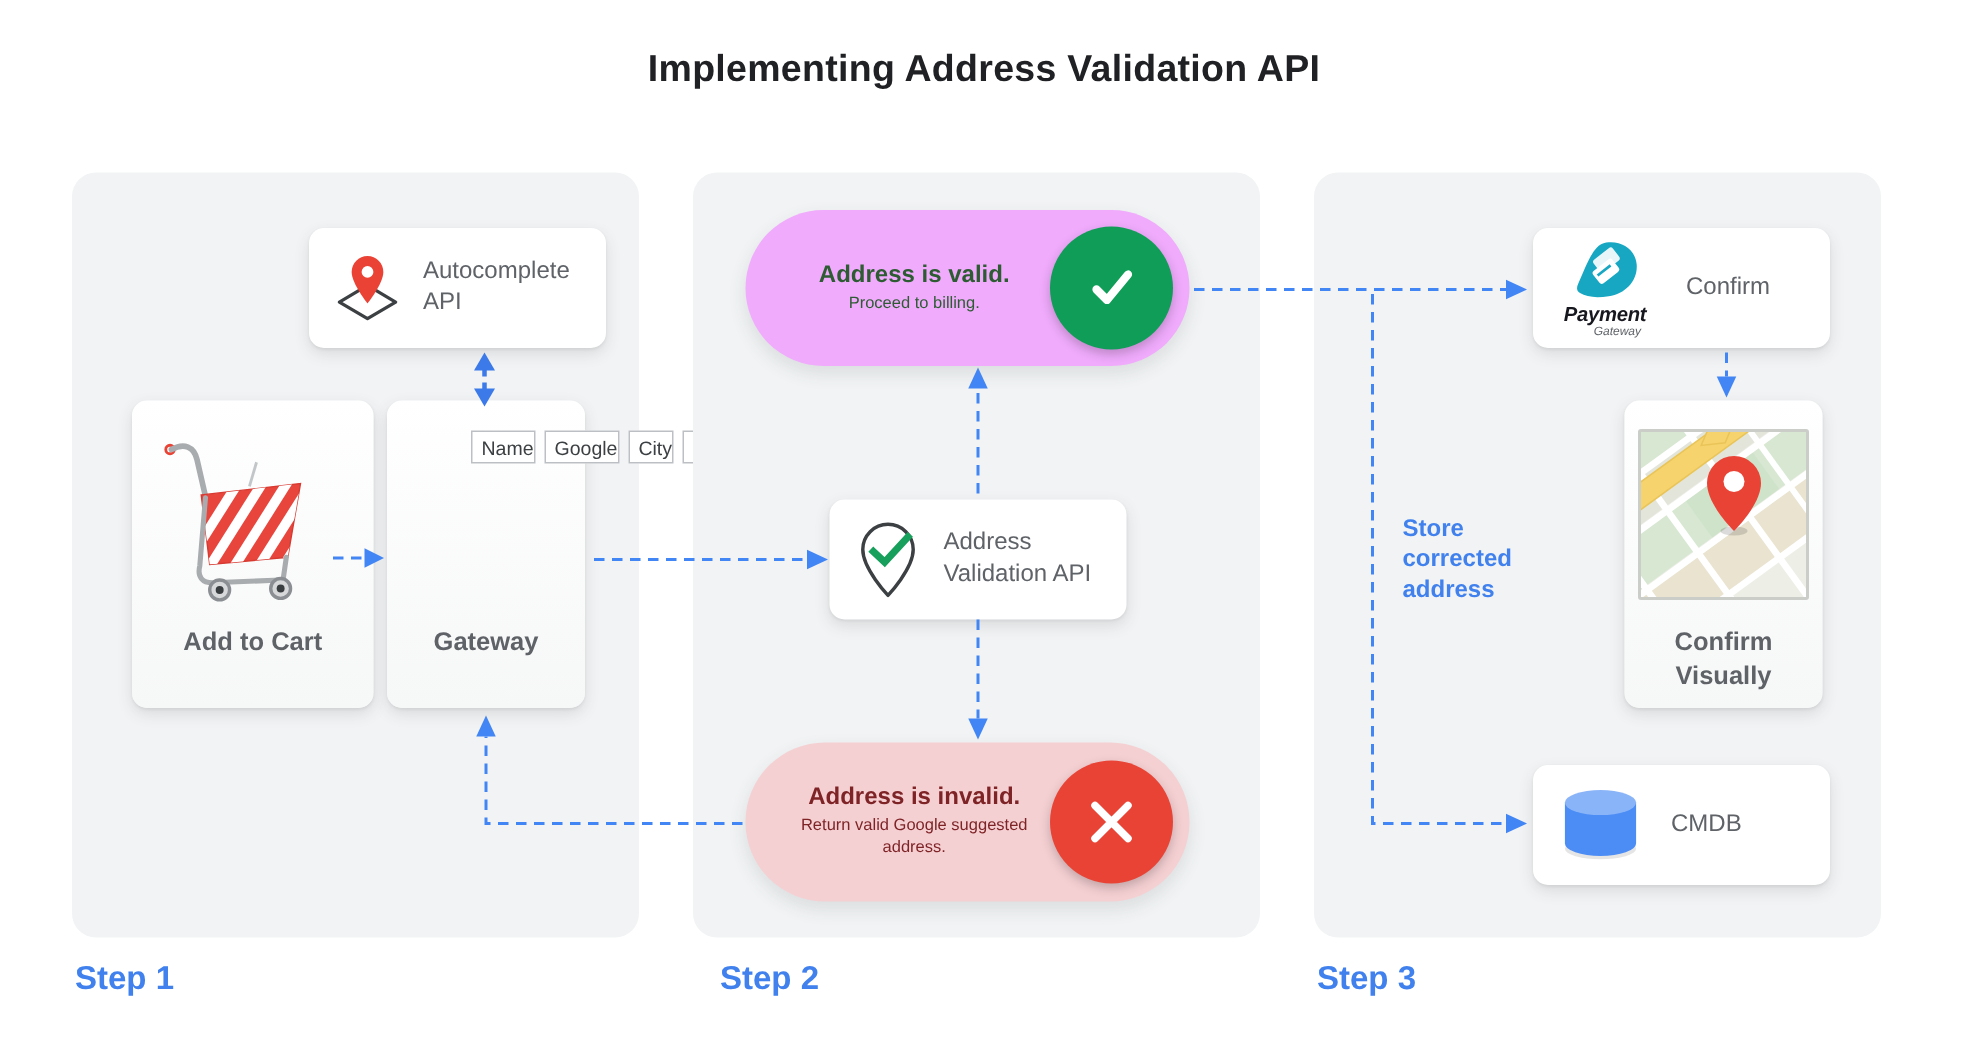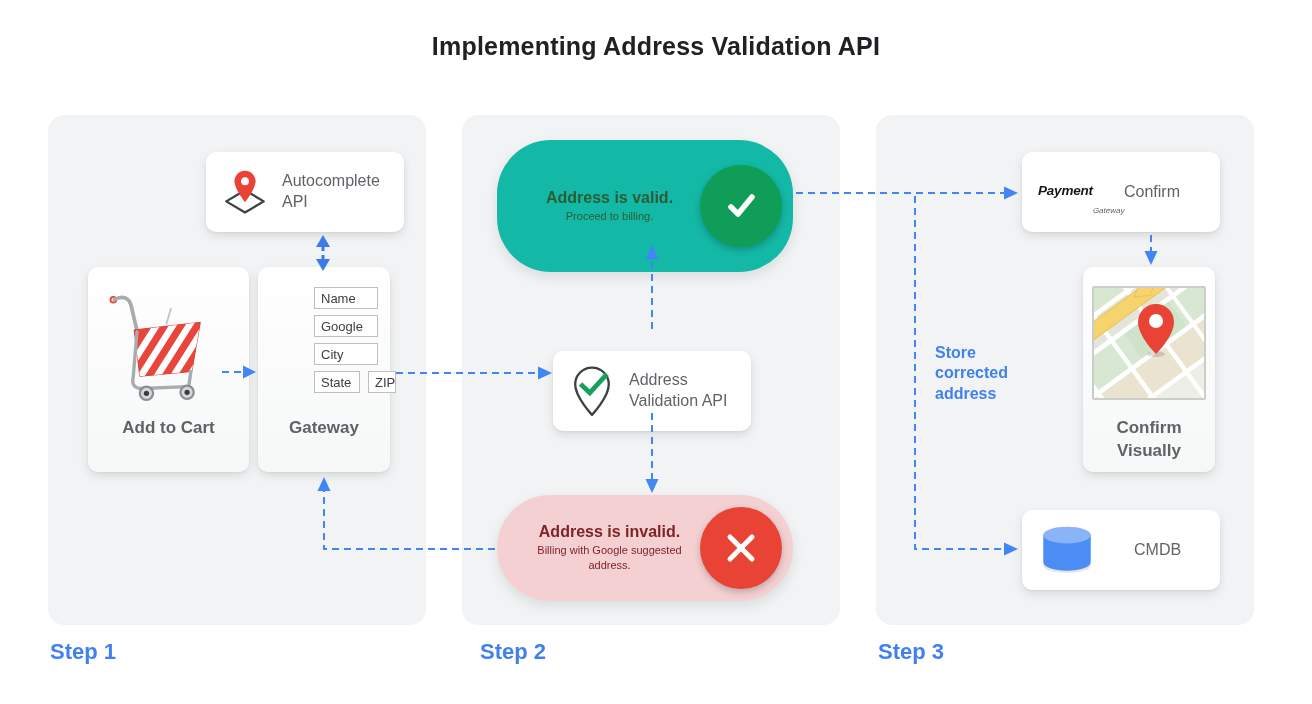--- a/index.html
+++ b/index.html
@@ -29,52 +29,52 @@
   .api-label { font-size:16px; color:#5f6368; line-height:1.3; }
   .api-label.narrow { max-width:112px; }
 
   .tall-card { width:132px; height:205px; background:linear-gradient(#ffffff,#f6f7f7); }
   .tall-label {
     position:absolute; left:0; right:0; top:150px; text-align:center;
     font-size:17px; font-weight:600; color:#5f6368; line-height:1.35;
   }
   .cart-svg { position:absolute; left:14px; top:18px; }
 
-  .form { position:absolute; left:12px; right:12px; top:20px; display:flex; flex-direction:column; gap:6px;padding-left:44px; }
+  .form { position:absolute; left:12px; right:12px; top:20px; display:flex; flex-direction:row; gap:6px;padding-left:44px; }
   .field {
     height:20px; border:1.3px solid #bcc0c4; background:#fff; font-size:13px;
     color:#3c4043; display:flex; align-items:center; padding-left:6px;
   }
   .field-row { display:flex; gap:8px; }
   .field-state { width:38px; flex:none; }
   .field-zip { flex:1; }
 
   .pill {
     position:absolute; border-radius:54px; display:flex; align-items:center;
     box-shadow:0 5px 12px rgba(60,64,67,.12);
   }
   .pill-text { flex:1; text-align:center; padding:0 2px 0 24px; }
   .pill-title { font-weight:700; font-size:16px; margin-bottom:2px; }
   .pill-sub { font-size:11px; line-height:1.32; }
   .pill-circle {
     width:82px; height:82px; border-radius:50%; margin-right:11px; flex:none;
     display:flex; align-items:center; justify-content:center;
     box-shadow:0 3px 7px rgba(0,0,0,.22);
   }
-  #valid-pill { left:35px; top:25px; width:296px; height:132px; background:#14b8a6; color:#2d5c33; }
+  #valid-pill { left:35px; top:25px; width:296px; height:104px; background:#f0abfc; color:#2d5c33; }
   #invalid-pill { left:35px; top:380px; width:296px; height:106px; background:#f5d0d3; color:#7e2427; }
   #valid-pill .pill-circle { background:#0f9d58; }
   #invalid-pill .pill-circle { background:#e94335; }
 
   .map-frame { display:block; margin:19px auto 0; border:2px solid #cbcdc9; border-radius:2px; }
   .store-note {
     position:absolute; left:59px; top:228px; width:100px;
     font-size:16px; font-weight:700; color:#4081ee; line-height:1.28;
   }
-  .pg-logo { width:64px; flex:none; display:flex; align-items:center; }
+  .pg-logo { width:64px; flex:none; display:flex; flex-direction:column; align-items:center; }
   .pg-title { font-weight:700; font-style:italic; font-size:13.5px; color:#17171f; margin-top:-3px; letter-spacing:-.2px; }
   .pg-sub { font-size:8px; font-style:italic; color:#5f6368; margin-top:-1px; align-self:flex-end; padding-right:8px; }
 
   #arrow-layer { position:absolute; left:0; top:0; z-index:6; pointer-events:none; }
   .dash { stroke:#4285f4; stroke-width:2; fill:none; stroke-dasharray:7 5; }
   .solid-arrow { stroke:#3b7ae8; stroke-width:3; fill:none; }
   .head { fill:#4285f4; stroke:none; }
   .head-solid { fill:#3b7ae8; stroke:none; }
 </style>
 </head>
@@ -144,32 +144,32 @@
         <div class="pill-title">Address is valid.</div>
         <div class="pill-sub">Proceed to billing.</div>
       </div>
       <div class="pill-circle">
         <svg width="44" height="44" viewBox="0 0 44 44">
           <path d="M12 23 L19 30 L33 13" fill="none" stroke="#fff" stroke-width="5.5" stroke-linecap="round" stroke-linejoin="round"></path>
         </svg>
       </div>
     </div>
 
-    <div class="card api-card" style="left:91px; top:236px;">
+    <div class="card api-card" style="left:91px; top:218px;">
       <svg width="48" height="58" viewBox="0 0 52 60">
         <path d="M26 57 C26 57 7 37 7 22.5 A19 19 0 1 1 45 22.5 C45 37 26 57 26 57 Z" fill="#fff" stroke="#3c4043" stroke-width="2.6" stroke-linejoin="round"></path>
         <path d="M15 24 L23.5 32 L41 13" fill="none" stroke="#17a05b" stroke-width="5.4" stroke-linecap="square"></path>
       </svg>
       <div class="api-label narrow">Address Validation API</div>
     </div>
 
     <div class="pill" id="invalid-pill">
       <div class="pill-text">
         <div class="pill-title">Address is invalid.</div>
-        <div class="pill-sub">Billing with Google suggested address.</div>
+        <div class="pill-sub">Return valid Google suggested address.</div>
       </div>
       <div class="pill-circle">
         <svg width="40" height="40" viewBox="0 0 40 40">
           <path d="M9 9 L31 31 M31 9 L9 31" stroke="#fff" stroke-width="5" stroke-linecap="round"></path>
         </svg>
       </div>
     </div>
   </div>
 
   <div class="panel" id="panel3">
@@ -218,21 +218,21 @@
       </svg>
       <div class="tall-label">Confirm Visually</div>
     </div>
 
     <div class="card api-card" style="left:146px; top:395px;">
       <svg width="58" height="54" viewBox="0 0 66 60">
         <ellipse cx="33" cy="48" rx="27" ry="8" fill="rgba(0,0,0,0.10)"></ellipse>
         <path d="M6 13 L6 44 A27 9.5 0 0 0 60 44 L60 13 Z" fill="#4b8cf5"></path>
         <ellipse cx="33" cy="13" rx="27" ry="9.5" fill="#8ab4f8"></ellipse>
       </svg>
-      <div class="api-label" style="margin-left:24px;">CMDB</div>
+      <div class="api-label" style="margin-left:4px;">CMDB</div>
     </div>
 
     <div class="store-note">Store corrected address</div>
   </div>
 
   <div class="step-label" id="step1-label">Step 1</div>
   <div class="step-label" id="step2-label">Step 2</div>
   <div class="step-label" id="step3-label">Step 3</div>
 
   <svg id="arrow-layer" width="1312" height="704" viewBox="0 0 1312 704">

